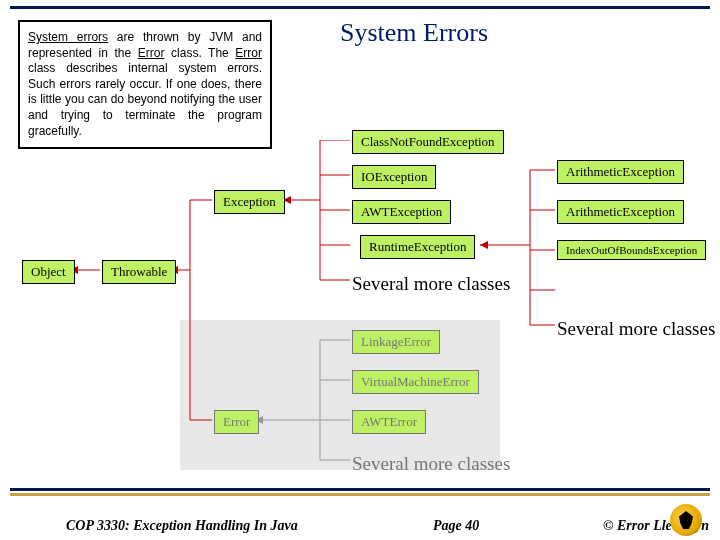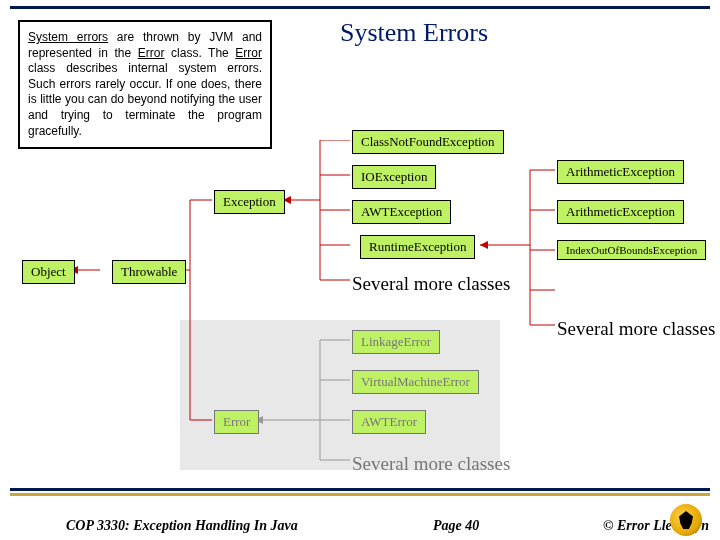--- a/index.html
+++ b/index.html
@@ -76,21 +76,21 @@
       <path class="gray" d="M255 280 H320"></path>
       <path class="gray" d="M320 200 V320"></path>
       <path class="gray" d="M320 200 H350"></path>
       <path class="gray" d="M320 240 H350"></path>
       <path class="gray" d="M320 280 H350"></path>
       <path class="gray" d="M320 320 H350"></path>
       <polygon class="arrow-gray" points="255,280 263,276 263,284"></polygon>
     </svg>
 
     <div class="node" style="left:22px; top:120px;">Object</div>
-    <div class="node" style="left:112px; top:120px;text-align:right;">Throwable</div>
+    <div class="node" style="left:102px; top:120px;text-align:right;">Throwable</div>
     <div class="node" style="left:214px; top:50px;">Exception</div>
     <div class="node faded" style="left:214px; top:270px;">Error</div>
 
     <div class="node" style="left:352px; top:-10px;">ClassNotFoundException</div>
     <div class="node" style="left:352px; top:25px;">IOException</div>
     <div class="node" style="left:352px; top:60px;">AWTException</div>
     <div class="node" style="left:360px; top:95px;">RuntimeException</div>
     <div class="label" style="left:352px; top:133px;">Several more classes</div>
 
     <div class="node faded" style="left:352px; top:190px;text-align:center;">LinkageError</div>

